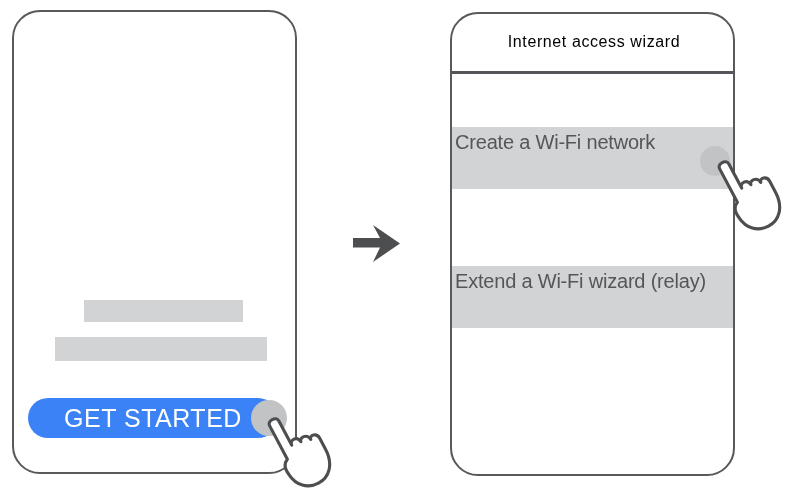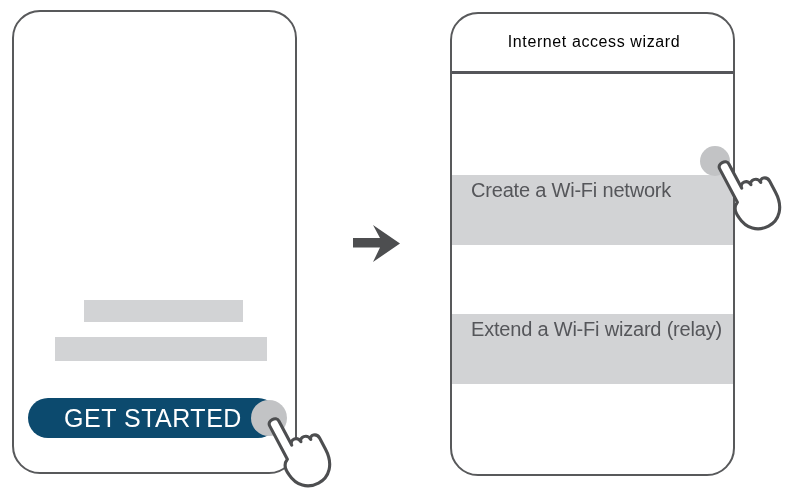--- a/index.html
+++ b/index.html
@@ -32,21 +32,21 @@
     position: absolute;
     background: #d2d3d5;
   }
   #ph-bar-1 { left: 70px; top: 288px; width: 159px; height: 22px; }
   #ph-bar-2 { left: 41px; top: 325px; width: 212px; height: 24px; }
 
   .get-started-btn {
     position: absolute;
     left: 14px; top: 386px;
     width: 250px; height: 40px;
-    background: #0c4a6e;
+    background: #3b82f6;
     border-radius: 20px;
     color: #ffffff;
     font-size: 25px;
     letter-spacing: 0.5px;
     line-height: 40px;
     text-align: center;
     white-space: nowrap;
   }
 
   
@@ -61,30 +61,29 @@
     line-height: 32px;
     padding: 12px 0 0 3px;
     box-sizing: content-box;
     white-space: nowrap;
     overflow: hidden;
     text-align: center;
   }
   .wizard-option {
     position: absolute;
     left: 0; right: 0;
-    height: 70px;
+    height: 62px;
     background: #d2d3d5;
     color: #55565a;
     font-size: 20px;
     letter-spacing: -0.2px;
-    padding: 4px 0 0 19px;
+    padding: 4px 0 0 3px;
     box-sizing: border-box;
     white-space: nowrap;
     overflow: hidden;
-    margin-top: 48px;
   }
   #option-create { top: 113px; }
   #option-extend { top: 252px; }
 
   
   .touch-circle {
     position: absolute;
     border-radius: 50%;
     background: #c2c3c5;
     z-index: 2;

